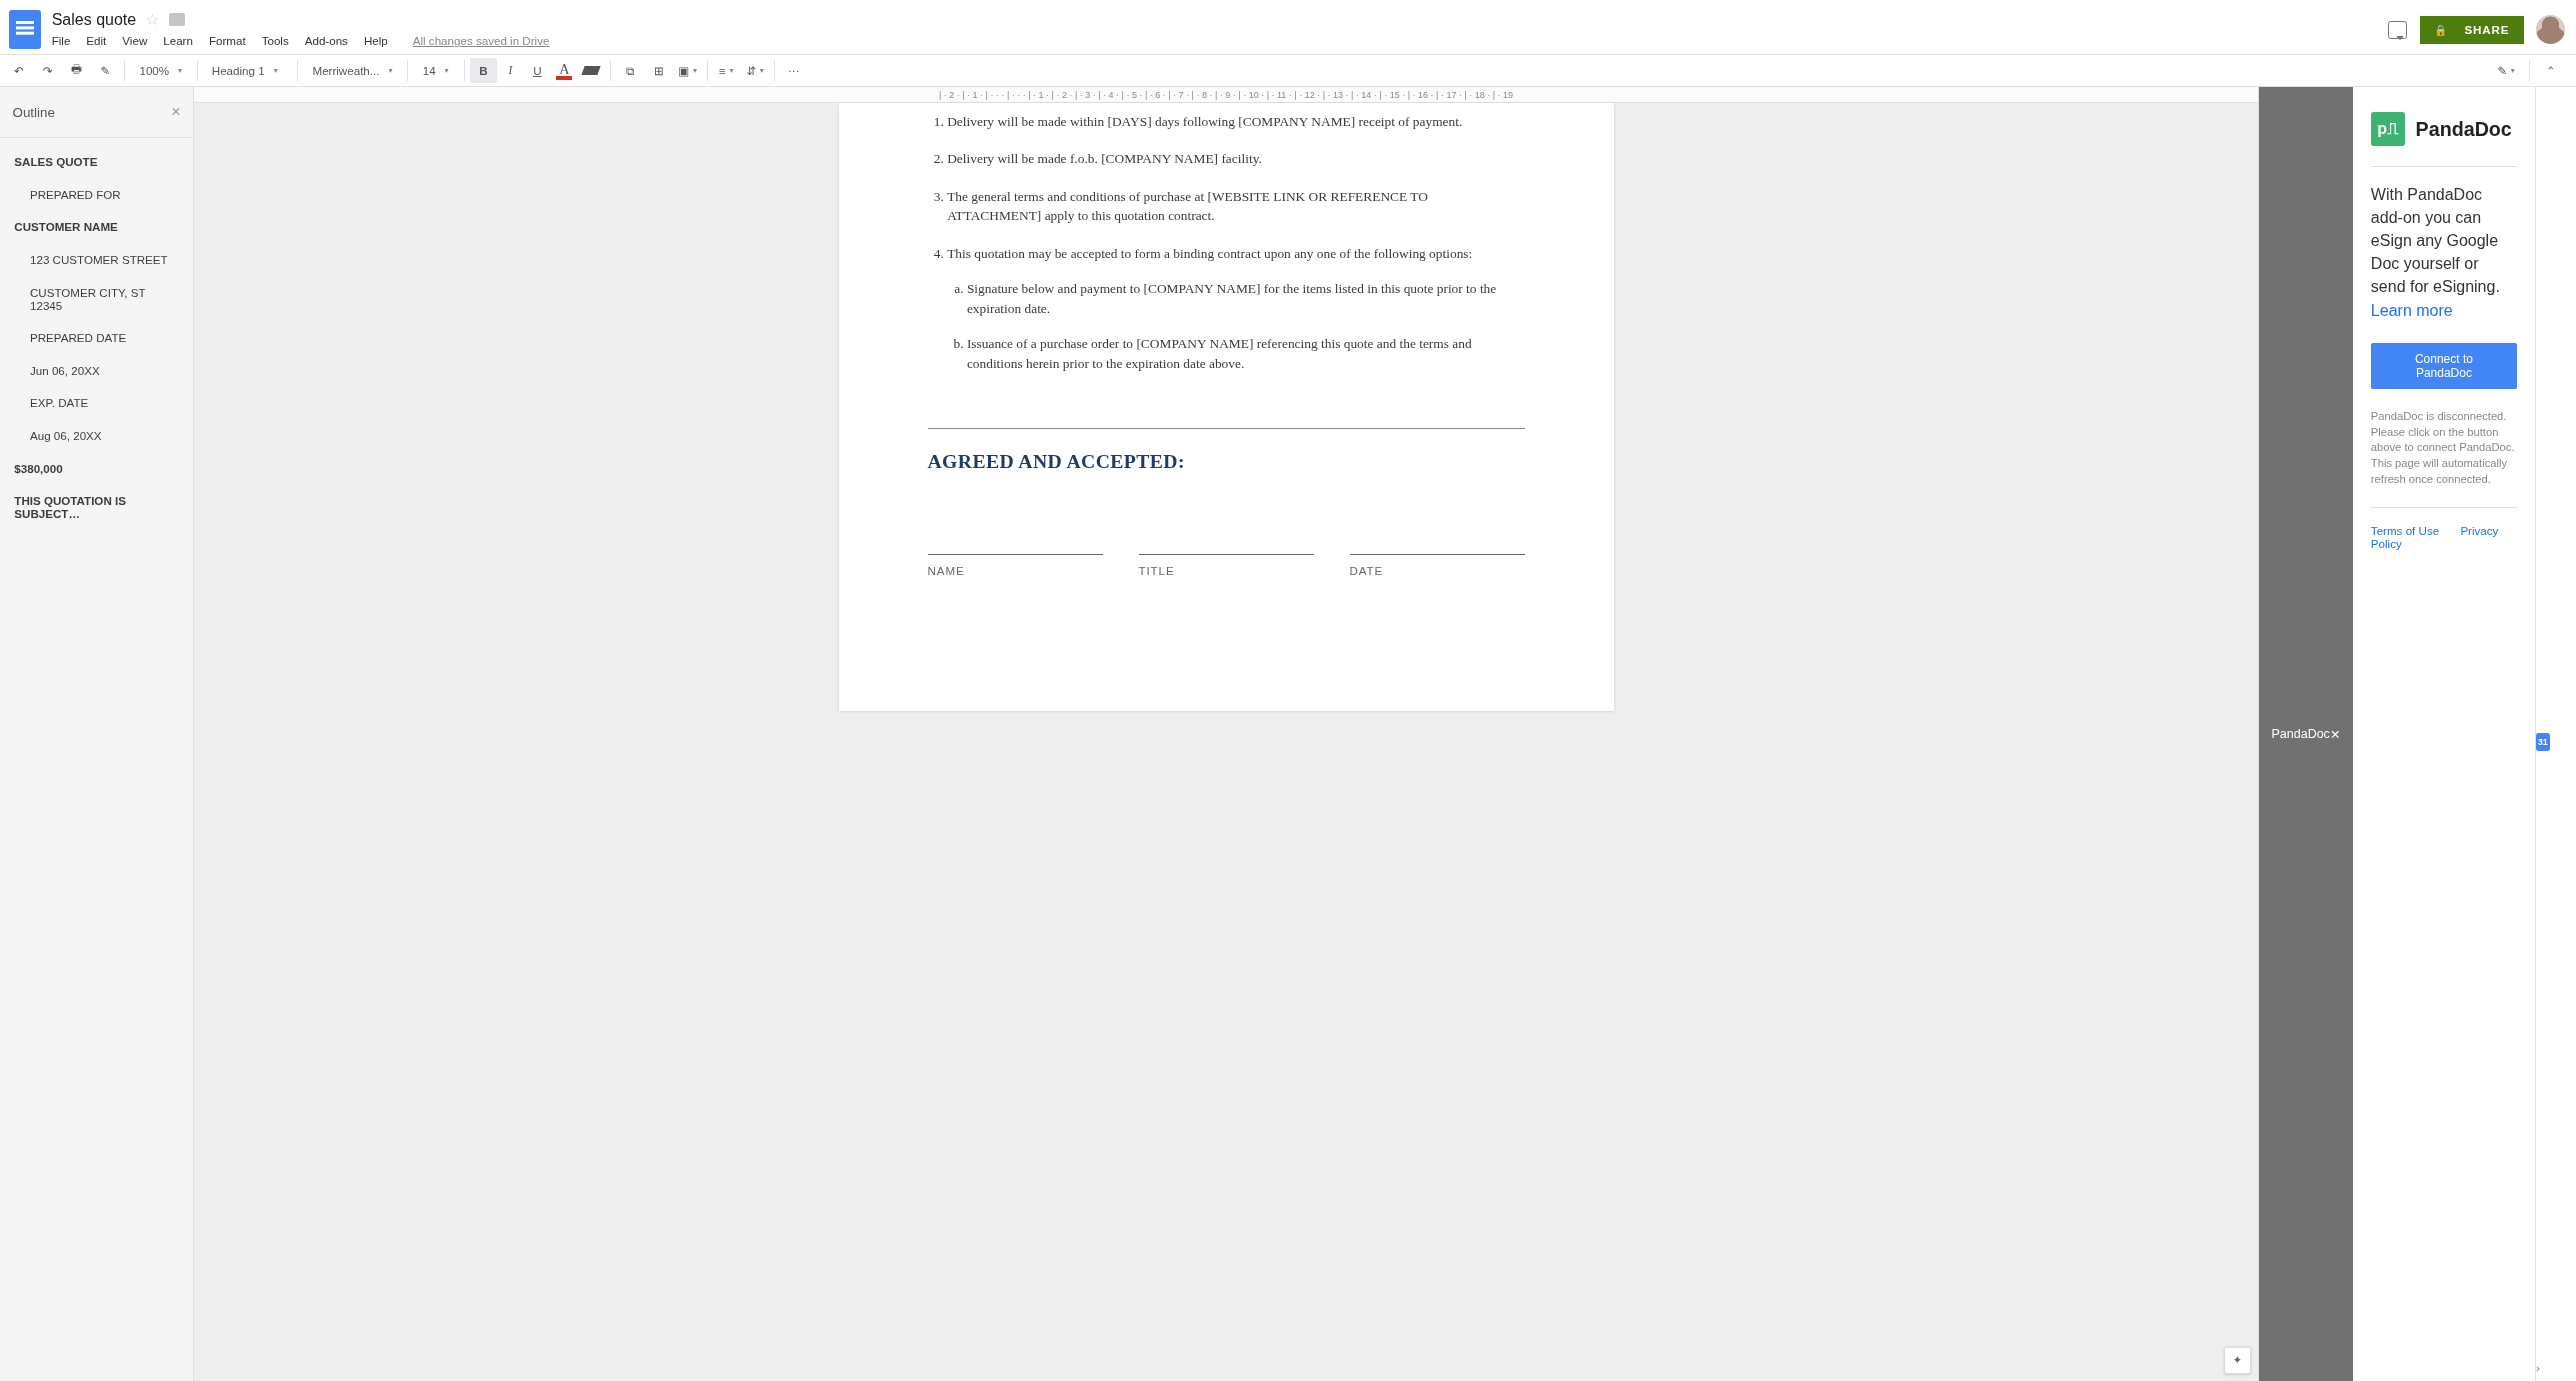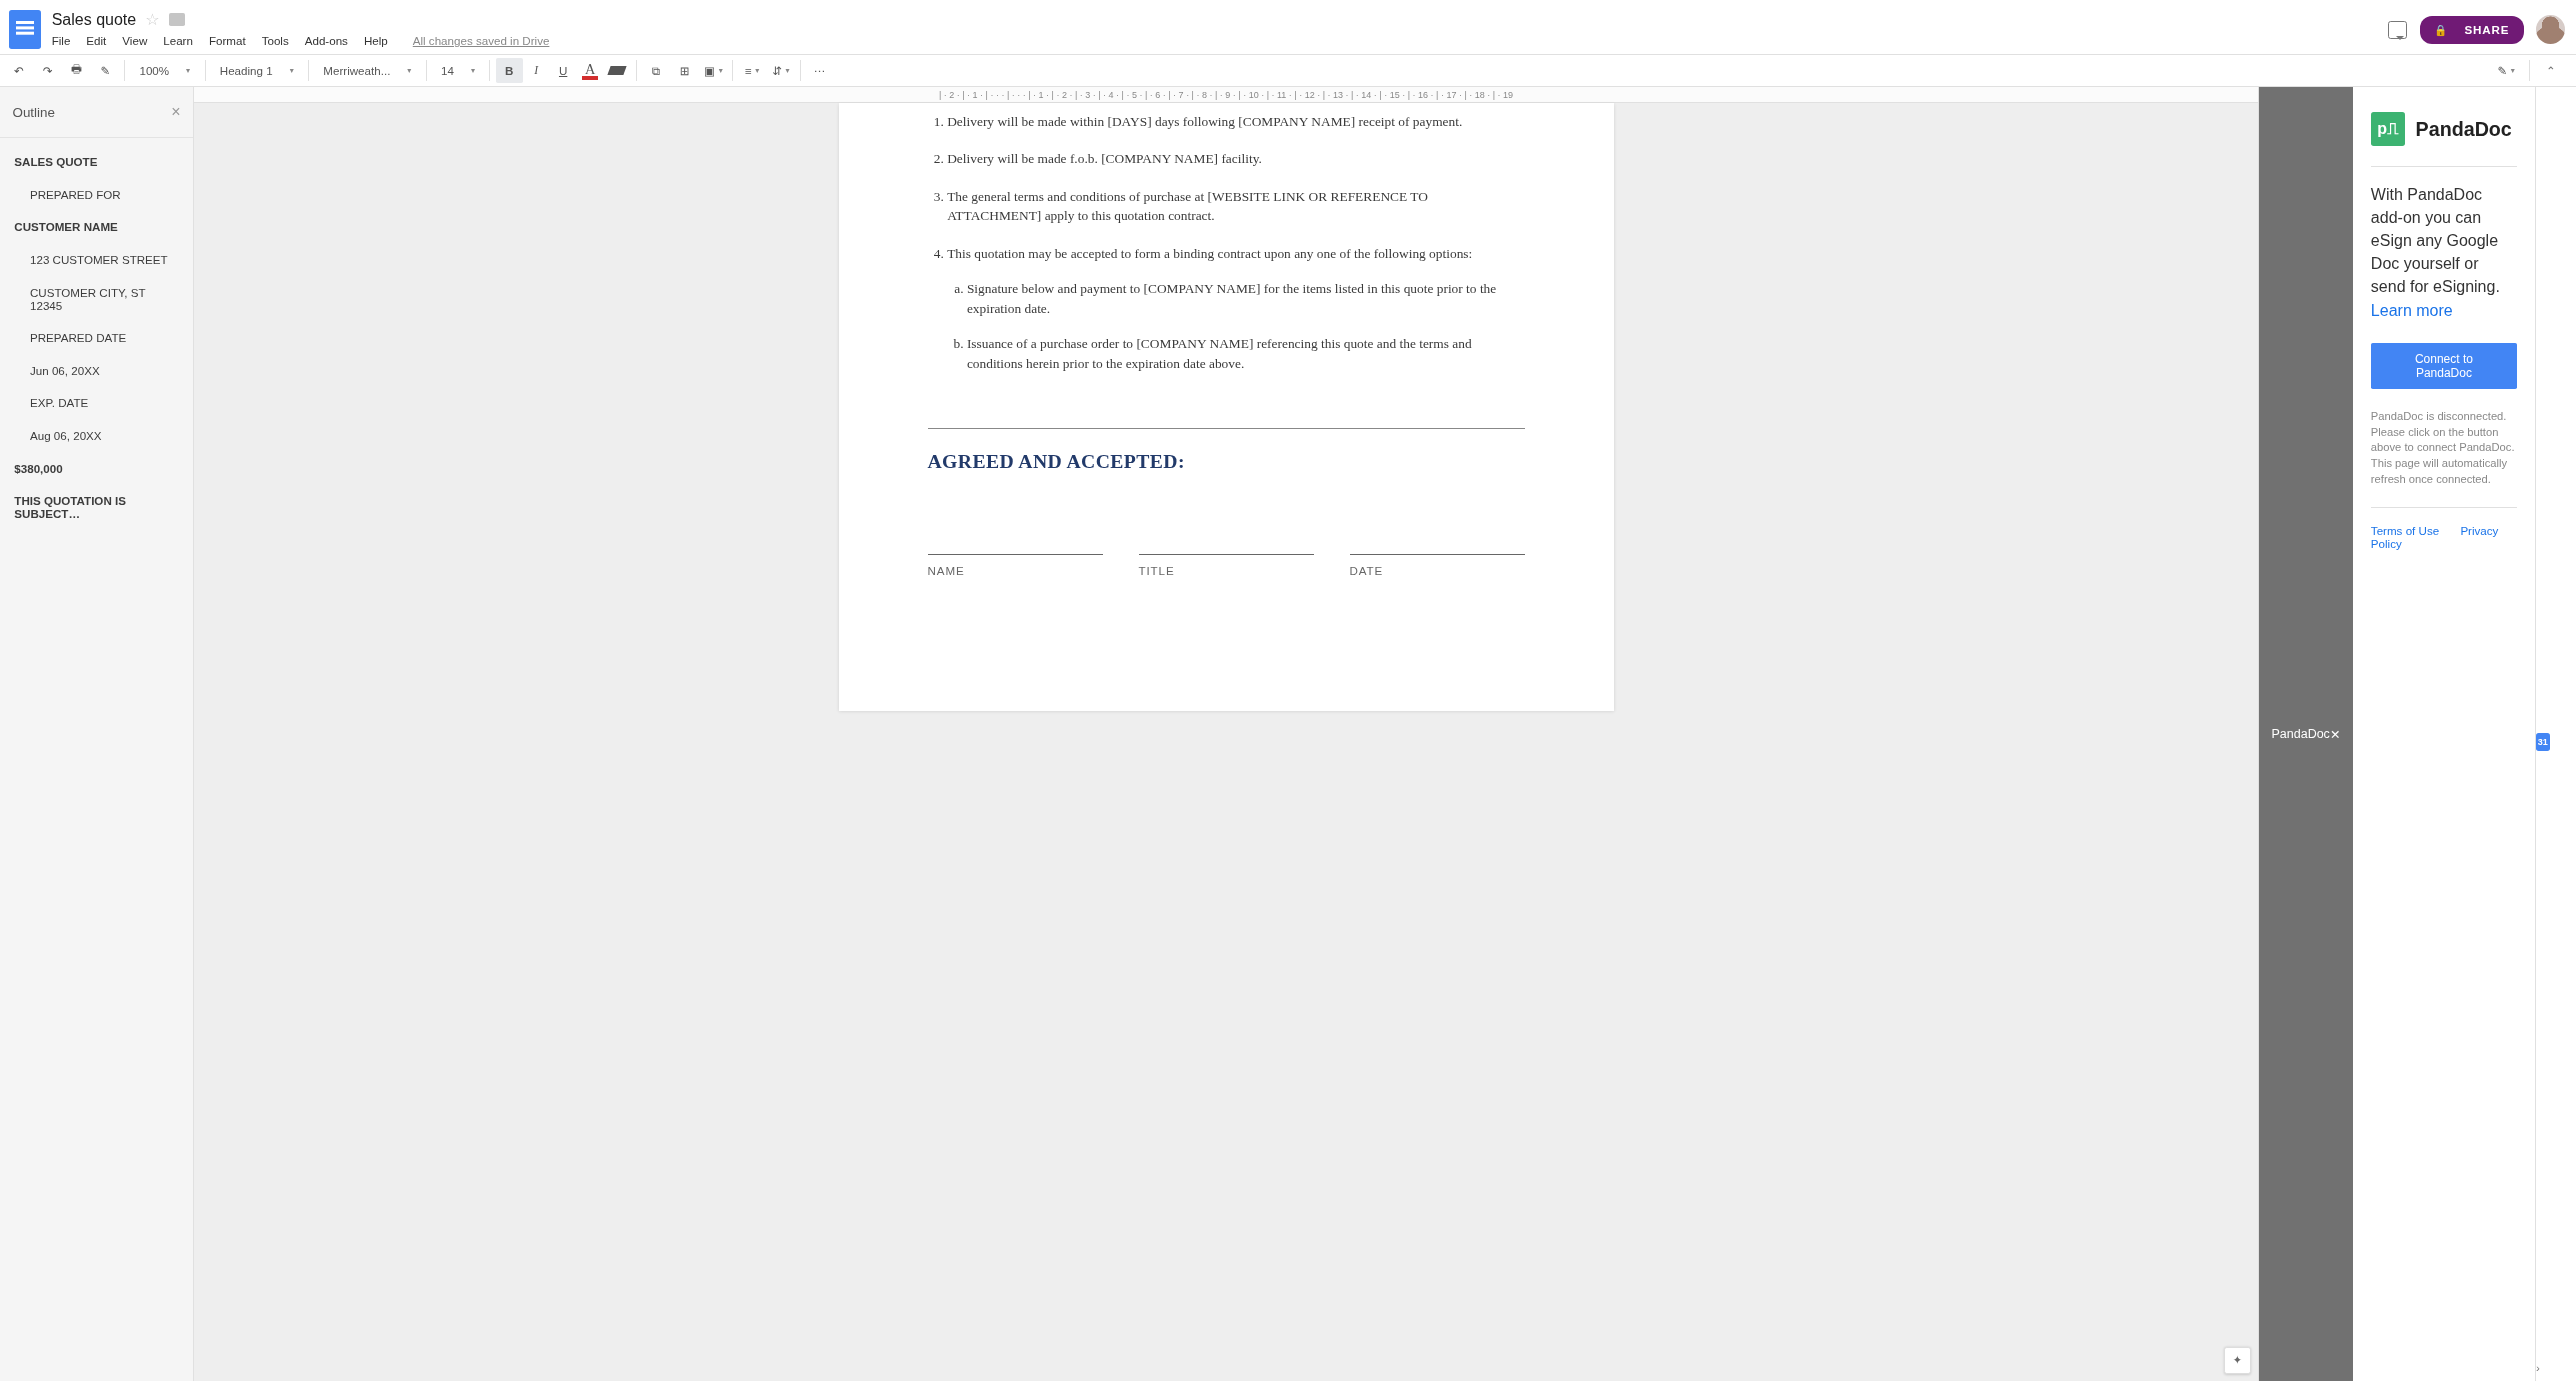--- a/index.html
+++ b/index.html
@@ -12,27 +12,27 @@
   .star-icon { color: #ccc; font-size: 16px; }
   .folder-icon { width:16px; height:12.5px; background:#c5c5c5; border-radius:1.8px; position:relative; }
   .menu-row { display: flex; gap: 16px; padding-top: 3.6px; padding-bottom:1.8px; color:#333; font-size:11.6px; }
   .menu-row span { cursor: pointer; }
   .saved { color:#888; text-decoration: underline; margin-left:9px; }
   .title-block { display:flex; flex-direction: column; gap:1.8px; flex: 0 0 auto; }
   .flex-space { flex: 1; }
   .right-icons { display:flex; align-items:center; gap:12.5px; }
   .comment-bubble { width:19.7px; height:18px; border:1.8px solid #777; border-radius:2.7px; position:relative; }
   .comment-bubble::after { content:""; position:absolute; bottom:-6.3px; right:2.7px; width:0;height:0; border:4.5px solid transparent; border-top-color:#777; }
-  .share-btn { background:#701a75; color:#fff; font-weight:bold; font-size:11.6px; letter-spacing:0.9px; padding:7.2px 14.3px; border-radius:12px; display:flex; align-items:center; gap:16px; }
+  .share-btn { background:#4d7c0f; color:#fff; font-weight:bold; font-size:11.6px; letter-spacing:0.9px; padding:7.2px 14.3px; border-radius:0; display:flex; align-items:center; gap:16px; }
   .share-btn .lock-icon::before { content:"🔒"; color:#fff; font-size:10.7px; }
   .avatar { width:29px; height:29px; border-radius:50%; background:#d7ccc8; background-image: radial-gradient(circle at 50% 35%, #a08070 36%, transparent 37%), radial-gradient(circle at 50% 100%, #a08070 55%, transparent 56%); }
   .toolbar { display:flex; align-items:center; height:32px; border-bottom:0.9px solid #e0e0e0; padding: 0 5.4px; gap:1.8px; }
   .tb-btn { width:27px; height:25px; display:flex; align-items:center; justify-content:center; color:#555; border-radius:1.8px; cursor:pointer; }
   .tb-sep { width:0.9px; background:#e0e0e0; height:21.5px; margin:0 3.6px; }
-  .tb-dd { display:flex; align-items:center; padding:0 9px; color:#555; height:25px; gap:17px; font-size:11.6px; min-width:54px;}
+  .tb-dd { display:flex; align-items:center; padding:0 9px; color:#555; height:25px; gap:9px; font-size:11.6px; min-width:54px;}
   .tb-dd .caret { font-size:8px; color:#888; }
   .bold-active { background:#e8eaed; }
   .bold-txt { font-weight:bold; }
   .italic-txt { font-style:italic; font-family: Georgia, serif; }
   .underline-txt { text-decoration: underline; }
   .text-A { font-family: Georgia, serif; font-size:14.3px; }
   .underA { display:flex; flex-direction:column; align-items:center; }
   .underA .bar { width:16px; height:3.6px; background:#d32f2f; margin-top:-1.8px; }
   .hl { display:inline-block; width:16px; height:9px; background:#555; transform: skewX(-20deg); }
   .caret-d::after { content:"▾"; font-size:8px; color:#888; margin-left:3.6px; }

